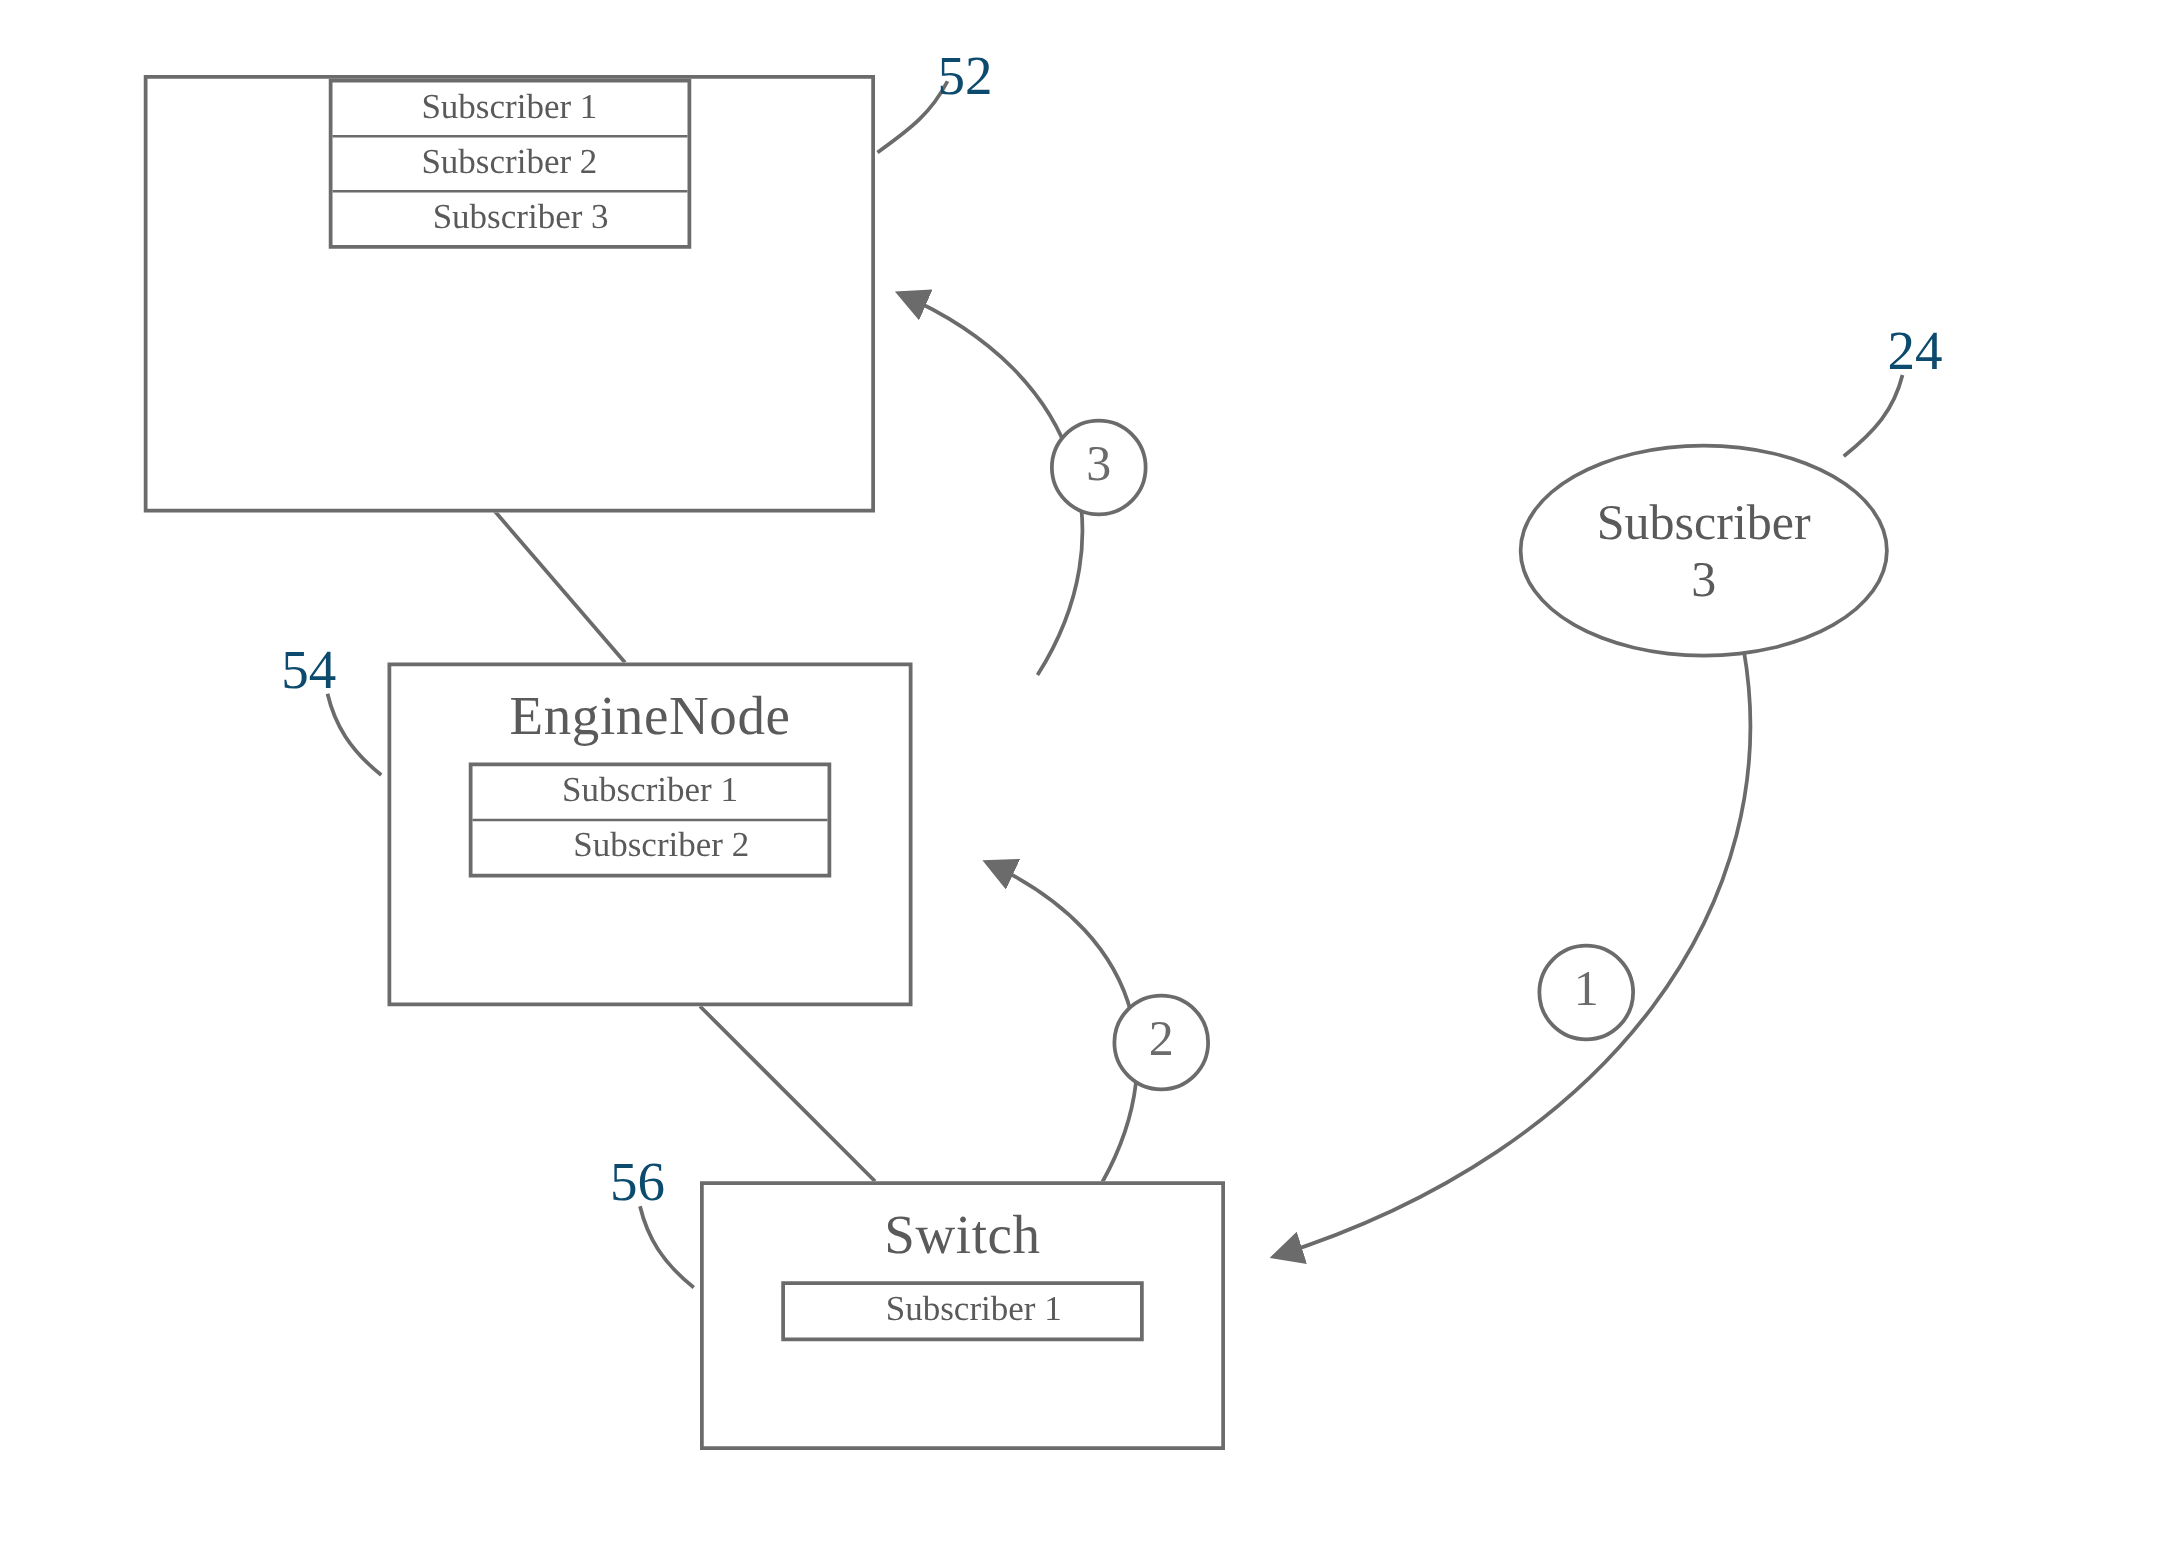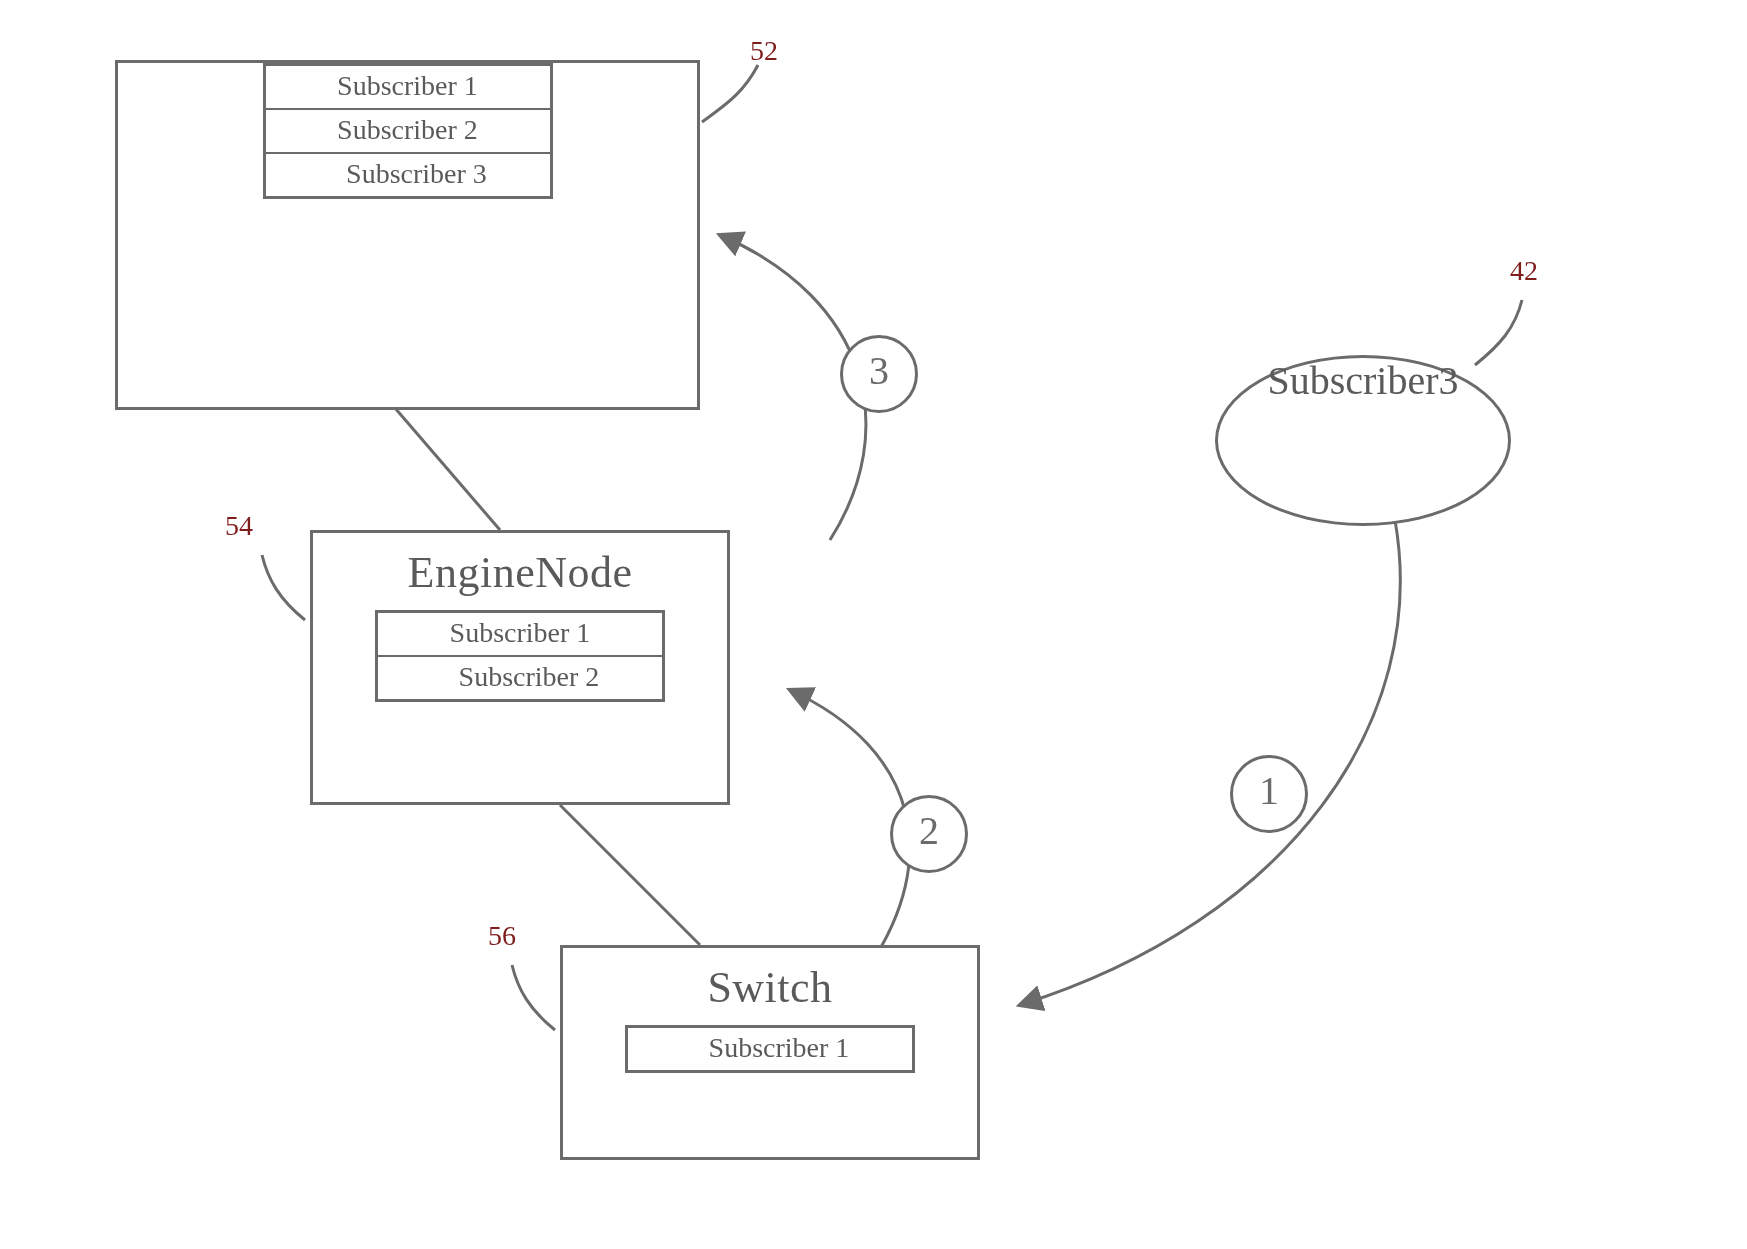--- a/index.html
+++ b/index.html
@@ -40,42 +40,43 @@
     padding: 4px 18px 6px 18px;
     text-align: center;
     white-space: nowrap;
   }
   .sub-cell:last-child {
     border-bottom: none;
     padding-left: 36px;
   }
   .ref-label {
     position: absolute;
-    font-size: 28px;
-    color: #7f1d1d;
+    font-size: 44px;
+    color: #0c4a6e;
   }
   .step-badge {
     position: absolute;
     width: 72px;
     height: 72px;
     border-radius: 50%;
     border: 3px solid #6b6b6b;
     background: #ffffff;
     font-size: 40px;
     line-height: 66px;
     text-align: center;
     color: #6b6b6b;
   }
   .ellipse-node {
     position: absolute;
     border: 3px solid #6b6b6b;
     border-radius: 50%;
     background: #ffffff;
     text-align: center;
     display: flex;
+    flex-direction: column;
     justify-content: center;
     font-size: 40px;
     line-height: 1.15;
   }
   svg.overlay {
     position: absolute;
     left: 0;
     top: 0;
     pointer-events: none;
   }
@@ -134,19 +135,19 @@
     <div class="sub-table" style="width:290px;">
       <div class="sub-cell">Subscriber 1</div>
     </div>
   </div>
   <div class="ref-label" style="left:488px; top:920px;">56</div>
 
   <div class="ellipse-node" style="left:1215px; top:355px; width:290px; height:165px;">
     <span>Subscriber</span>
     <span>3</span>
   </div>
-  <div class="ref-label" style="left:1510px; top:255px;">42</div>
+  <div class="ref-label" style="left:1510px; top:255px;">24</div>
 
   <div class="step-badge" style="left:1230px; top:755px;">1</div>
   <div class="step-badge" style="left:890px; top:795px;">2</div>
   <div class="step-badge" style="left:840px; top:335px;">3</div>
 
 </div>
 
 </body></html>

